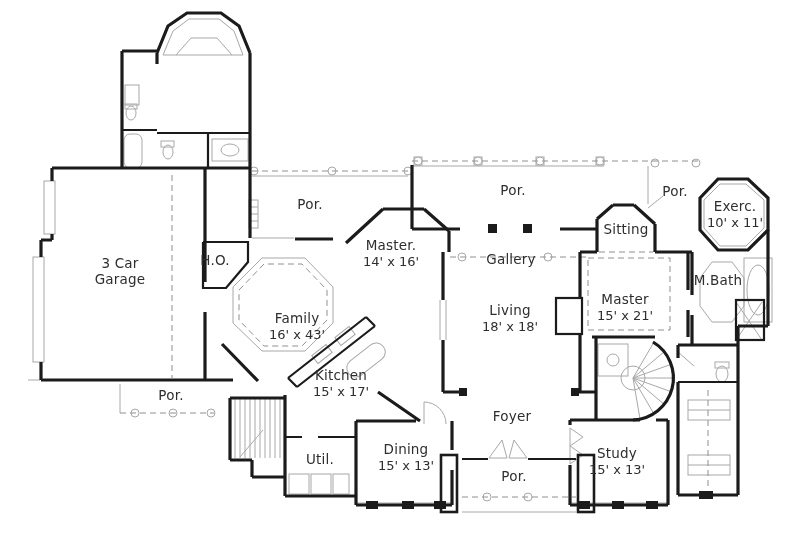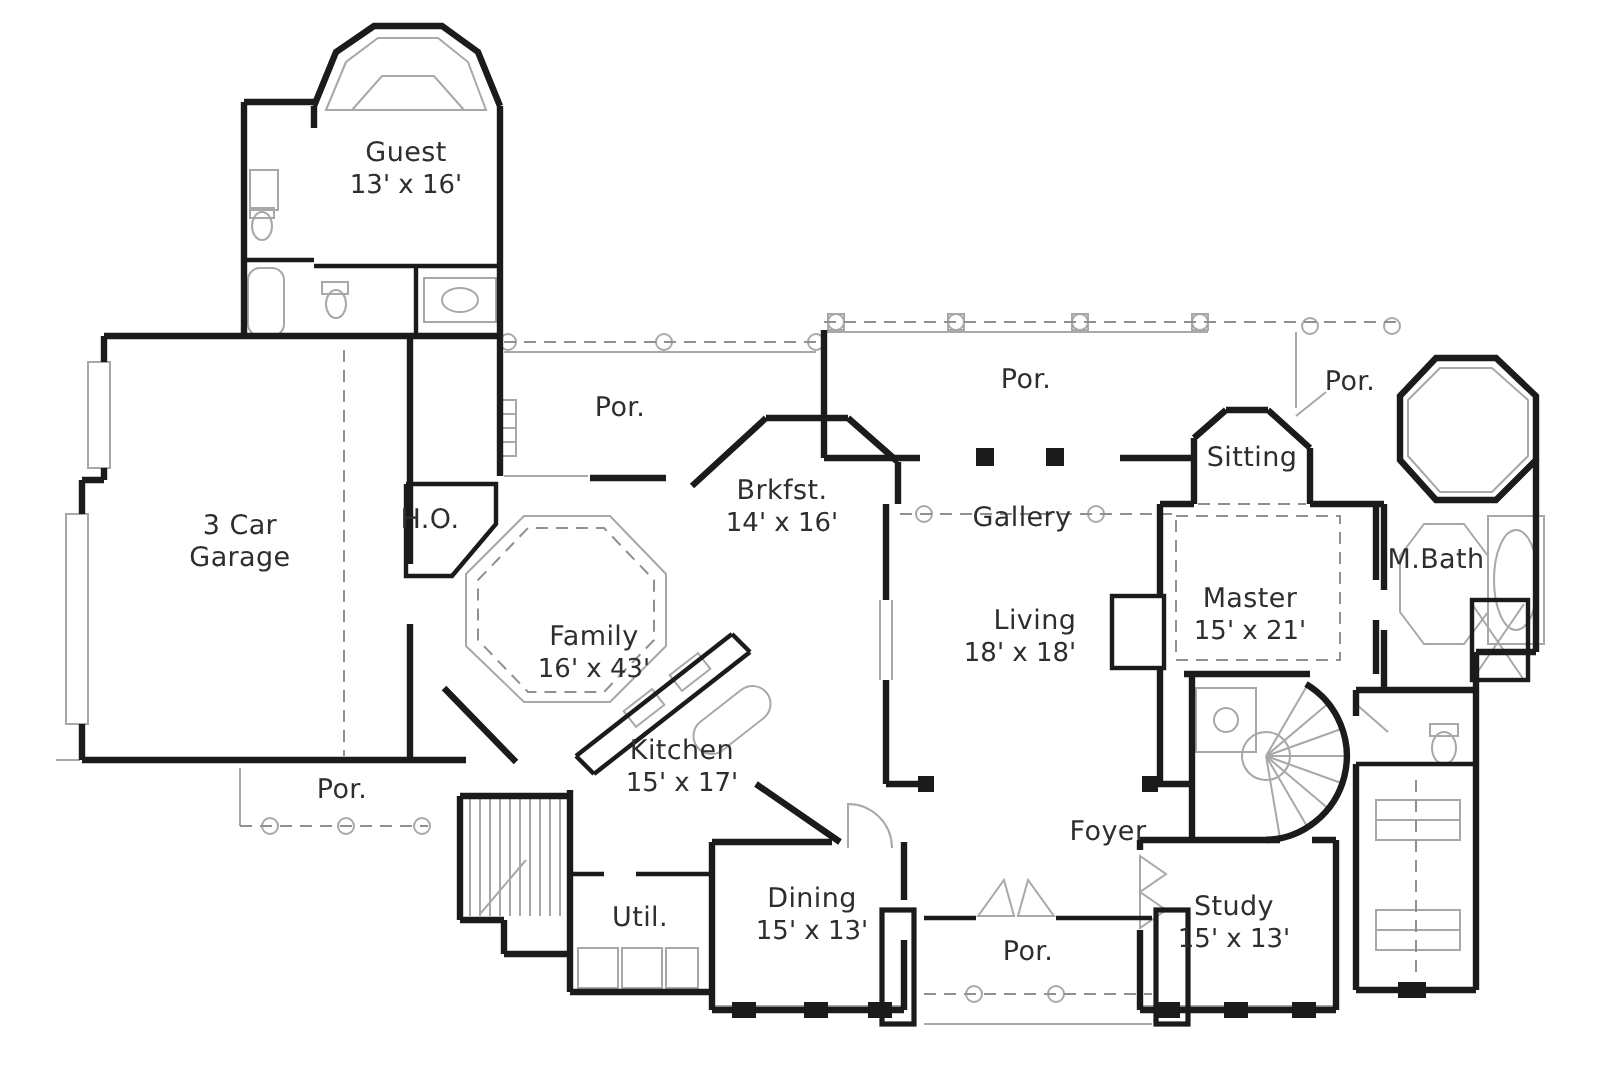--- a/index.html
+++ b/index.html
@@ -215,80 +215,80 @@
       <rect x="366" y="501" width="12" height="8"></rect>
       <rect x="402" y="501" width="12" height="8"></rect>
       <rect x="434" y="501" width="12" height="8"></rect>
       <rect x="578" y="501" width="12" height="8"></rect>
       <rect x="612" y="501" width="12" height="8"></rect>
       <rect x="646" y="501" width="12" height="8"></rect>
       <rect x="699" y="491" width="14" height="8"></rect>
     </g>
   </svg>
 
-  <div class="room-label" style="left:203px;top:85px;">
-    <div class="room-name">Guest</div>
-    <div class="room-dims">13' x 16'</div>
-  </div>
   <div class="room-label wrap" style="left:120px;top:272px;">
     <div class="room-name">3 Car Garage</div>
 
   </div>
   <div class="room-label" style="left:215px;top:261px;">
     <div class="room-name">H.O.</div>
   </div>
   <div class="room-label" style="left:310px;top:205px;">
     <div class="room-name">Por.</div>
   </div>
   <div class="room-label" style="left:391px;top:254px;">
-    <div class="room-name">Brkfst.</div>
+    <div class="room-name">Master.</div>
     <div class="room-dims">14' x 16'</div>
   </div>
   <div class="room-label" style="left:297px;top:304px;margin-top:23px;">
     <div class="room-name">Family</div>
     <div class="room-dims">16' x 43'</div>
   </div>
   <div class="room-label" style="left:341px;top:384px;">
     <div class="room-name">Kitchen</div>
     <div class="room-dims">15' x 17'</div>
   </div>
   <div class="room-label" style="left:513px;top:191px;">
     <div class="room-name">Por.</div>
   </div>
   <div class="room-label" style="left:511px;top:244px;margin-top:16px;">
     <div class="room-name">Gallery</div>
   </div>
-  <div class="room-label" style="left:510px;top:319px;text-align:right;">
+  <div class="room-label" style="left:510px;top:319px;">
     <div class="room-name">Living</div>
     <div class="room-dims">18' x 18'</div>
   </div>
   <div class="room-label" style="left:626px;top:230px;">
     <div class="room-name">Sitting</div>
   </div>
   <div class="room-label" style="left:625px;top:280px;margin-top:28px;">
     <div class="room-name">Master</div>
     <div class="room-dims">15' x 21'</div>
   </div>
   <div class="room-label" style="left:675px;top:192px;">
     <div class="room-name">Por.</div>
   </div>
+  <div class="room-label" style="left:735px;top:215px;">
+    <div class="room-name">Exerc.</div>
+    <div class="room-dims">10' x 11'</div>
+  </div>
   <div class="room-label" style="left:718px;top:281px;">
     <div class="room-name">M.Bath</div>
   </div>
   <div class="room-label" style="left:171px;top:396px;">
     <div class="room-name">Por.</div>
   </div>
   <div class="room-label" style="left:320px;top:440px;margin-top:20px;">
     <div class="room-name">Util.</div>
   </div>
   <div class="room-label" style="left:406px;top:458px;">
     <div class="room-name">Dining</div>
     <div class="room-dims">15' x 13'</div>
   </div>
-  <div class="room-label" style="left:512px;top:417px;margin-left:42px;">
+  <div class="room-label" style="left:512px;top:417px;">
     <div class="room-name">Foyer</div>
   </div>
   <div class="room-label" style="left:514px;top:477px;">
     <div class="room-name">Por.</div>
   </div>
   <div class="room-label" style="left:617px;top:462px;">
     <div class="room-name">Study</div>
     <div class="room-dims">15' x 13'</div>
   </div>
 

